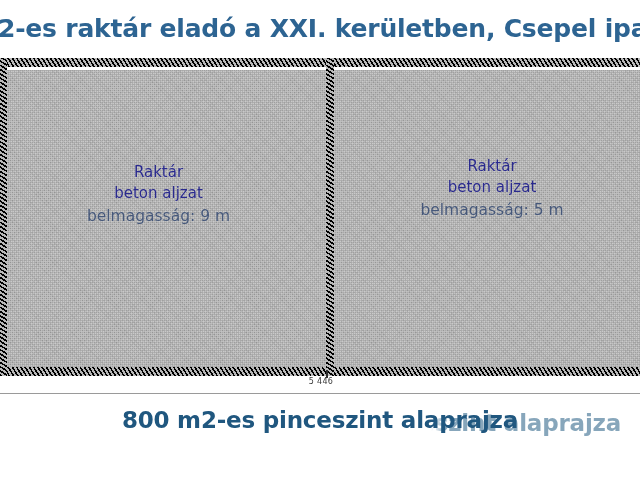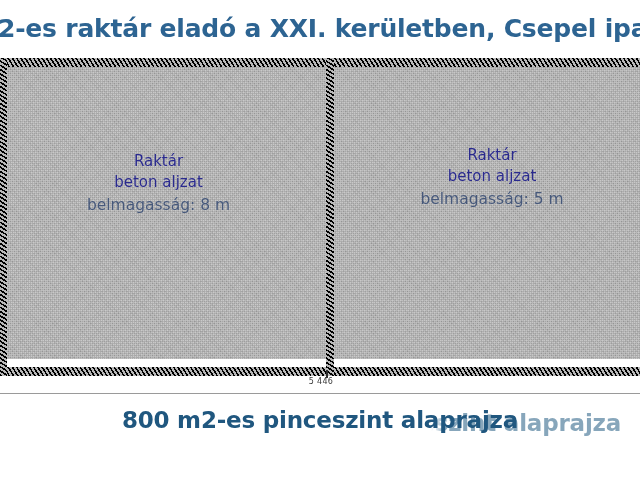--- a/index.html
+++ b/index.html
@@ -86,21 +86,21 @@
   #wall-left {
     left: 0; top: 0; width: 7px; height: 318px;
   }
   #wall-mid {
     left: 326px; top: 0; width: 8px; height: 318px;
   }
 
   
   .room {
     position: absolute;
-    top: 1px;
+    top: 12px;
     height: 300px;
     background-color: #b6b6b6;
     background-image:
       repeating-linear-gradient(0deg,  rgba(255,255,255,0.10) 0 1px, rgba(0,0,0,0.055) 1px 2px),
       repeating-linear-gradient(90deg, rgba(255,255,255,0.10) 0 1px, rgba(0,0,0,0.055) 1px 2px),
       repeating-linear-gradient(45deg, rgba(0,0,0,0.045) 0 1px, rgba(255,255,255,0.05) 1px 3px),
       repeating-linear-gradient(135deg, rgba(0,0,0,0.04) 0 1px, rgba(255,255,255,0.045) 1px 3px);
   }
   #room-left  { left: 7px;   width: 319px; }
   #room-right { left: 334px; width: 316px; }
@@ -210,21 +210,21 @@
   <div id="headline">
     <span id="headline-text">m2-es raktár eladó a XXI. kerületben, Csepel ipari</span>
   </div>
 
   <div id="plan">
 
     <div class="room" id="room-left">
       <div class="room-label" id="label-left">
         <span class="l1">Raktár</span>
         <span class="l2">beton aljzat</span>
-        <span class="l3">belmagasság: 8 m</span>
+        <span class="l3">belmagasság: 9 m</span>
       </div>
     </div>
 
     <div class="room" id="room-right">
       <div class="room-label" id="label-right">
         <span class="l1">Raktár</span>
         <span class="l2">beton aljzat</span>
         <span class="l3">belmagasság: 5 m</span>
       </div>
     </div>

